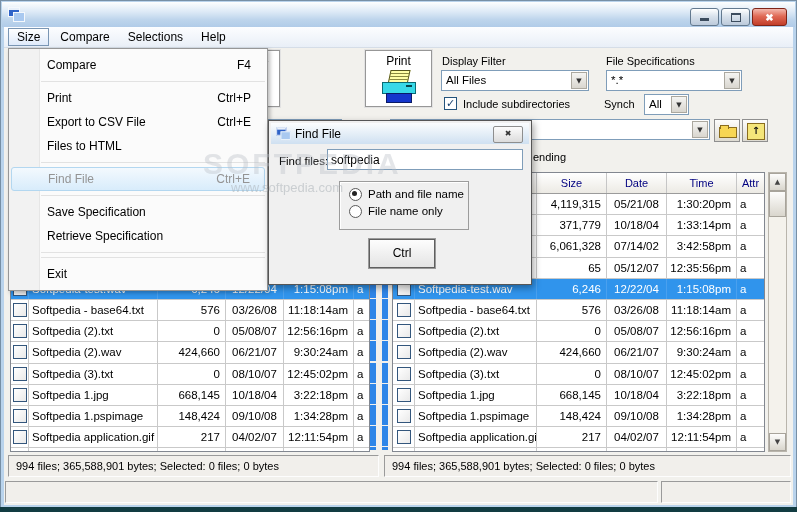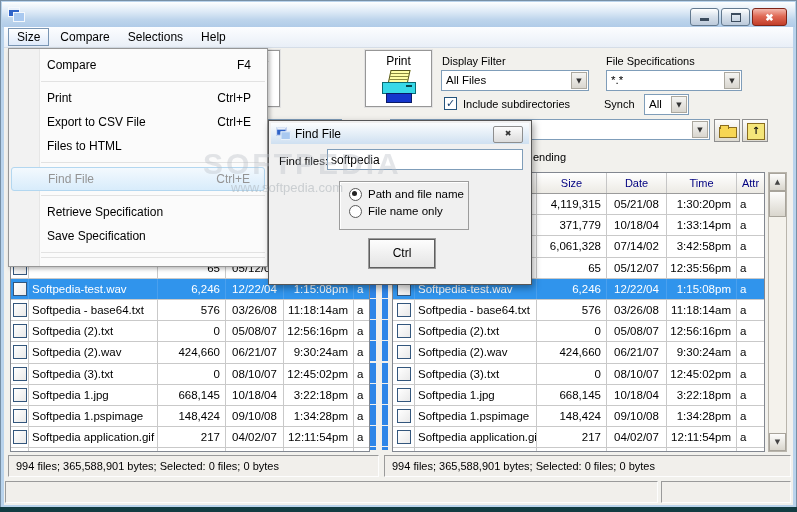--- a/index.html
+++ b/index.html
@@ -552,29 +552,33 @@
         <span>Files to HTML</span>
         <span class="sc"></span>
       </div>
       <div class="menu-sep"></div>
       <div class="menu-item hl dis">
         <span>Find File</span>
         <span class="sc">Ctrl+E</span>
       </div>
       <div class="menu-sep"></div>
       <div class="menu-item">
+        <span>Save Specification</span>
+        <span class="sc"></span>
+      </div>
+      <div class="menu-item">
         <span>Retrieve Specification</span>
         <span class="sc"></span>
       </div>
-      <div class="menu-item">
-        <span>Save Specification</span>
-        <span class="sc"></span>
-      </div>
       <div class="menu-sep"></div>
       <div class="menu-sep"></div>
+      <div class="menu-item">
+        <span>Exit</span>
+        <span class="sc"></span>
+      </div>
     </div>
 
   <div class="dialog">
     <div class="dlg-title">
       <div class="appicon">
           <div class="r1"></div>
           <div class="r2"></div>
         </div>
       <div class="dlg-title-text">Find File</div>
       <div class="dlg-close"><span>✖</span></div>

